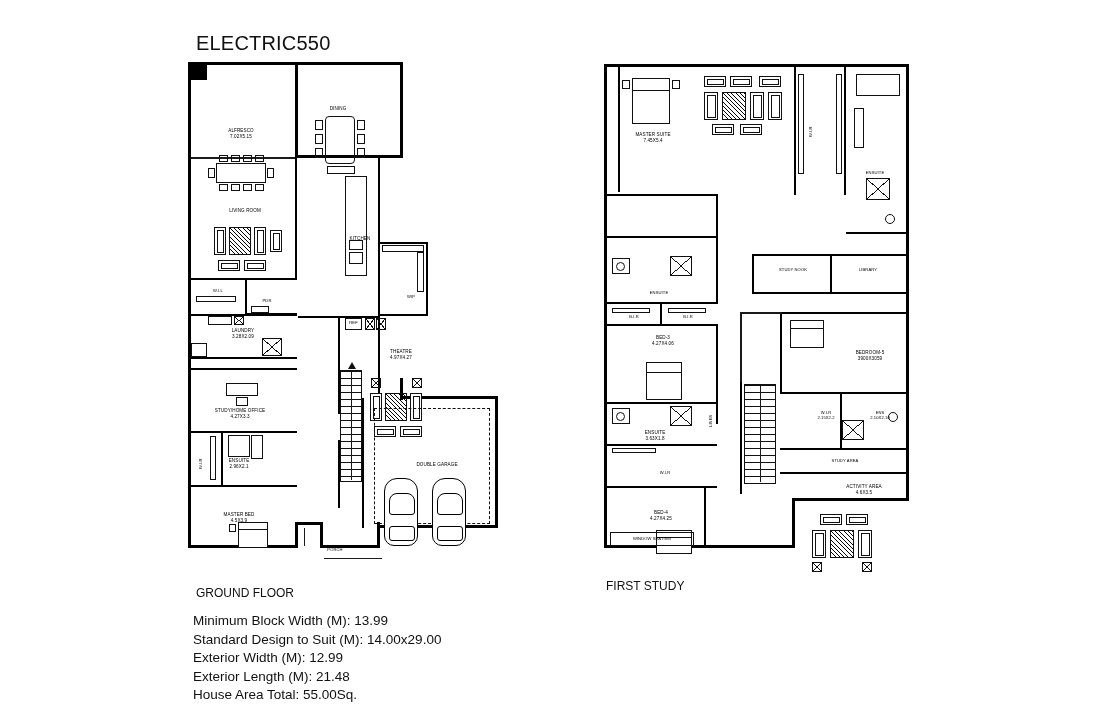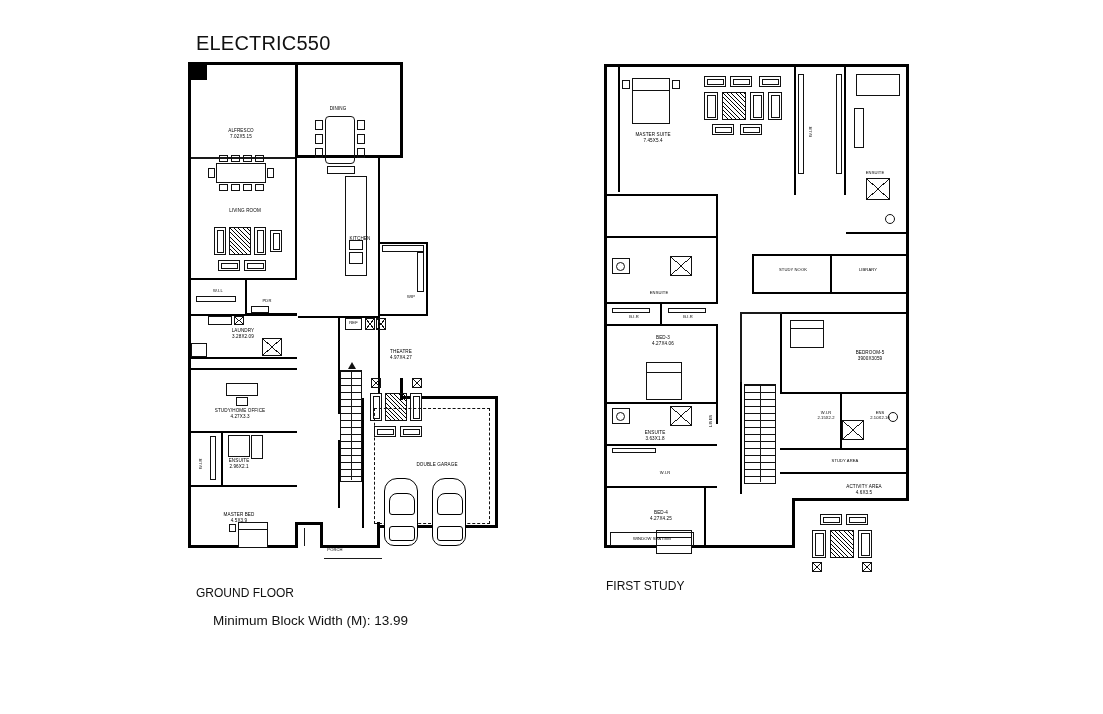--- a/index.html
+++ b/index.html
@@ -31,21 +31,20 @@
   #ground-caption { left: 196px; top: 586px; }
   #first-caption { left: 606px; top: 579px; }
 
   #specs {
     position: absolute;
     left: 193px;
     top: 612px;
     font-size: 13.5px;
     line-height: 18.6px;
     color: #111;
-    margin-left: 20px;
   }
   #specs div { white-space: nowrap; }
 
   
   .plan {
     position: absolute;
   }
   .wall {
     position: absolute;
     background: #000;
@@ -453,13 +452,17 @@
 
   <div class="box" style="left:6px; top:470px; width:84px; height:14px;"></div>
   <div class="room-label small" style="left:10px; top:474px; width:76px;">WINDOW SEATING</div>
 </div>
 
 <div class="floor-caption" id="ground-caption">GROUND FLOOR</div>
 <div class="floor-caption" id="first-caption">FIRST STUDY</div>
 
 <div id="specs">
   <div>Minimum Block Width (M): 13.99</div>
+  <div>Standard Design to Suit (M): 14.00x29.00</div>
+  <div>Exterior Width (M): 12.99</div>
+  <div>Exterior Length (M): 21.48</div>
+  <div>House Area Total: 55.00Sq.</div>
 </div>
 
 </body></html>

